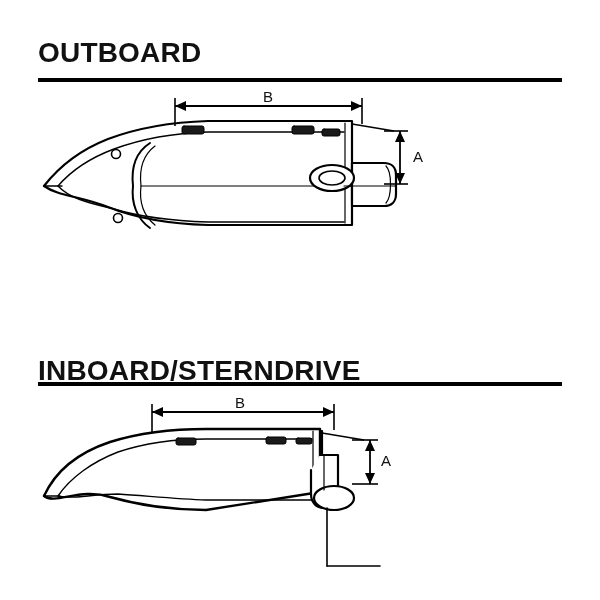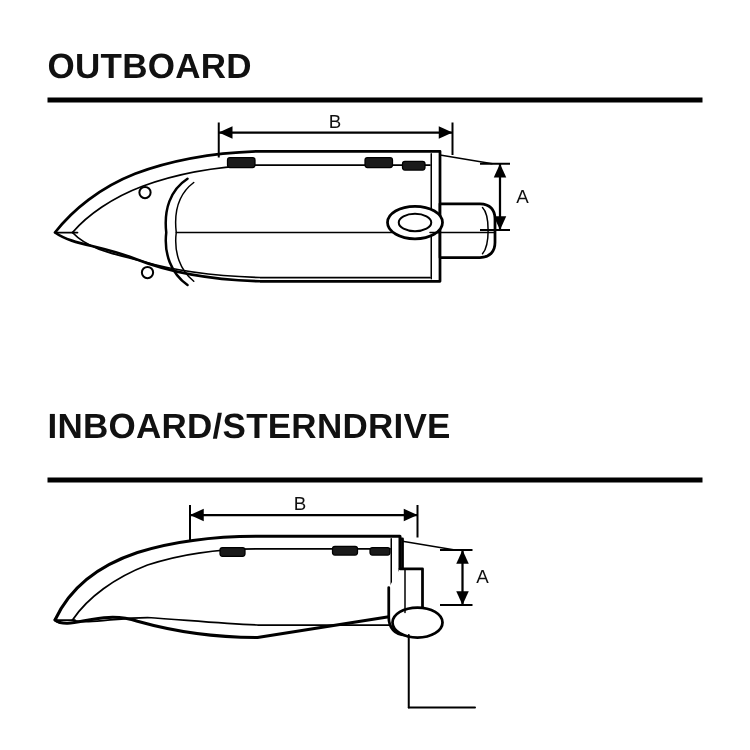--- a/index.html
+++ b/index.html
@@ -31,21 +31,21 @@
     position: absolute;
     left: 38px;
     font-size: 28px;
     font-weight: bold;
     letter-spacing: 0.2px;
     line-height: 30px;
     white-space: nowrap;
     color: #111111;
   }
   #title-outboard { top: 26px; }
-  #title-inboard  { top: 16px; text-align: center; }
+  #title-inboard  { top: 46px; text-align: center; }
 
   .rule {
     position: absolute;
     left: 38px;
     width: 524px;
     height: 4px;
     background: #000000;
   }
   #rule-outboard { top: 66px; }
   #rule-inboard  { top: 72px; }

